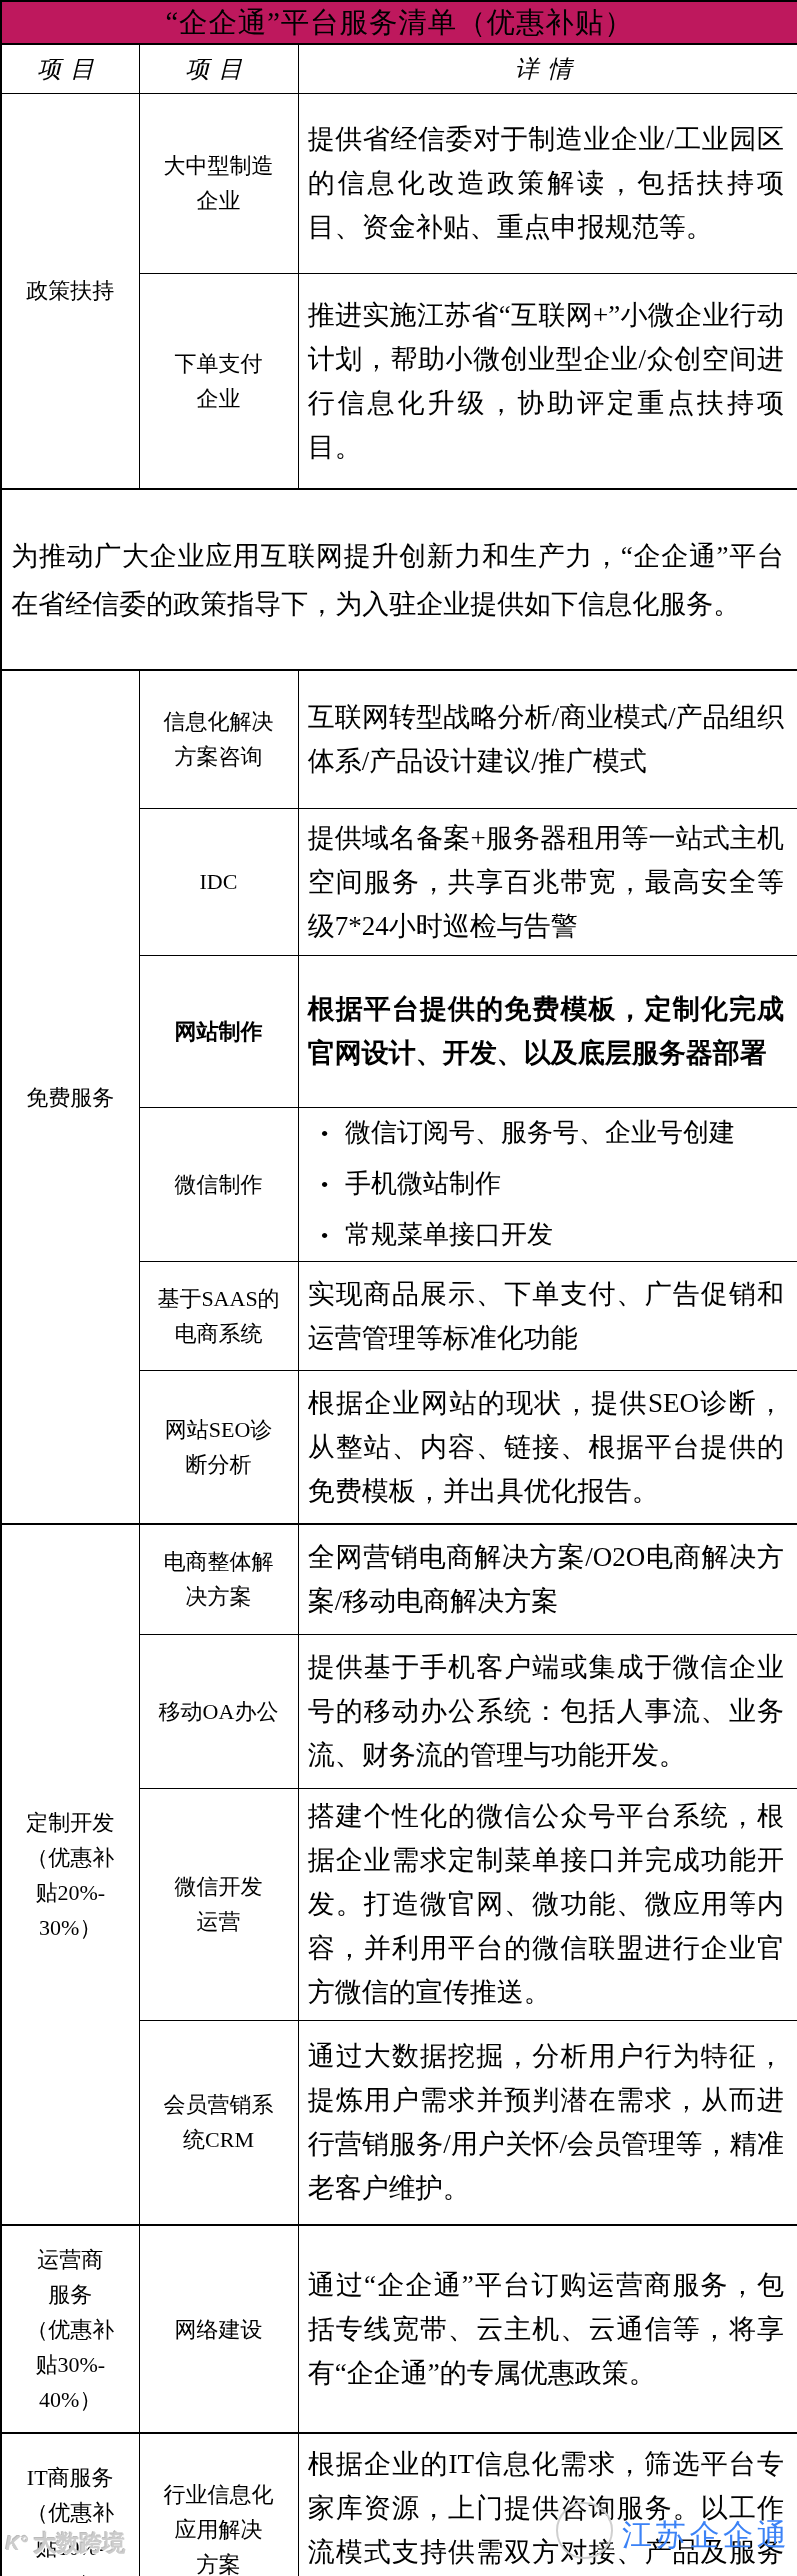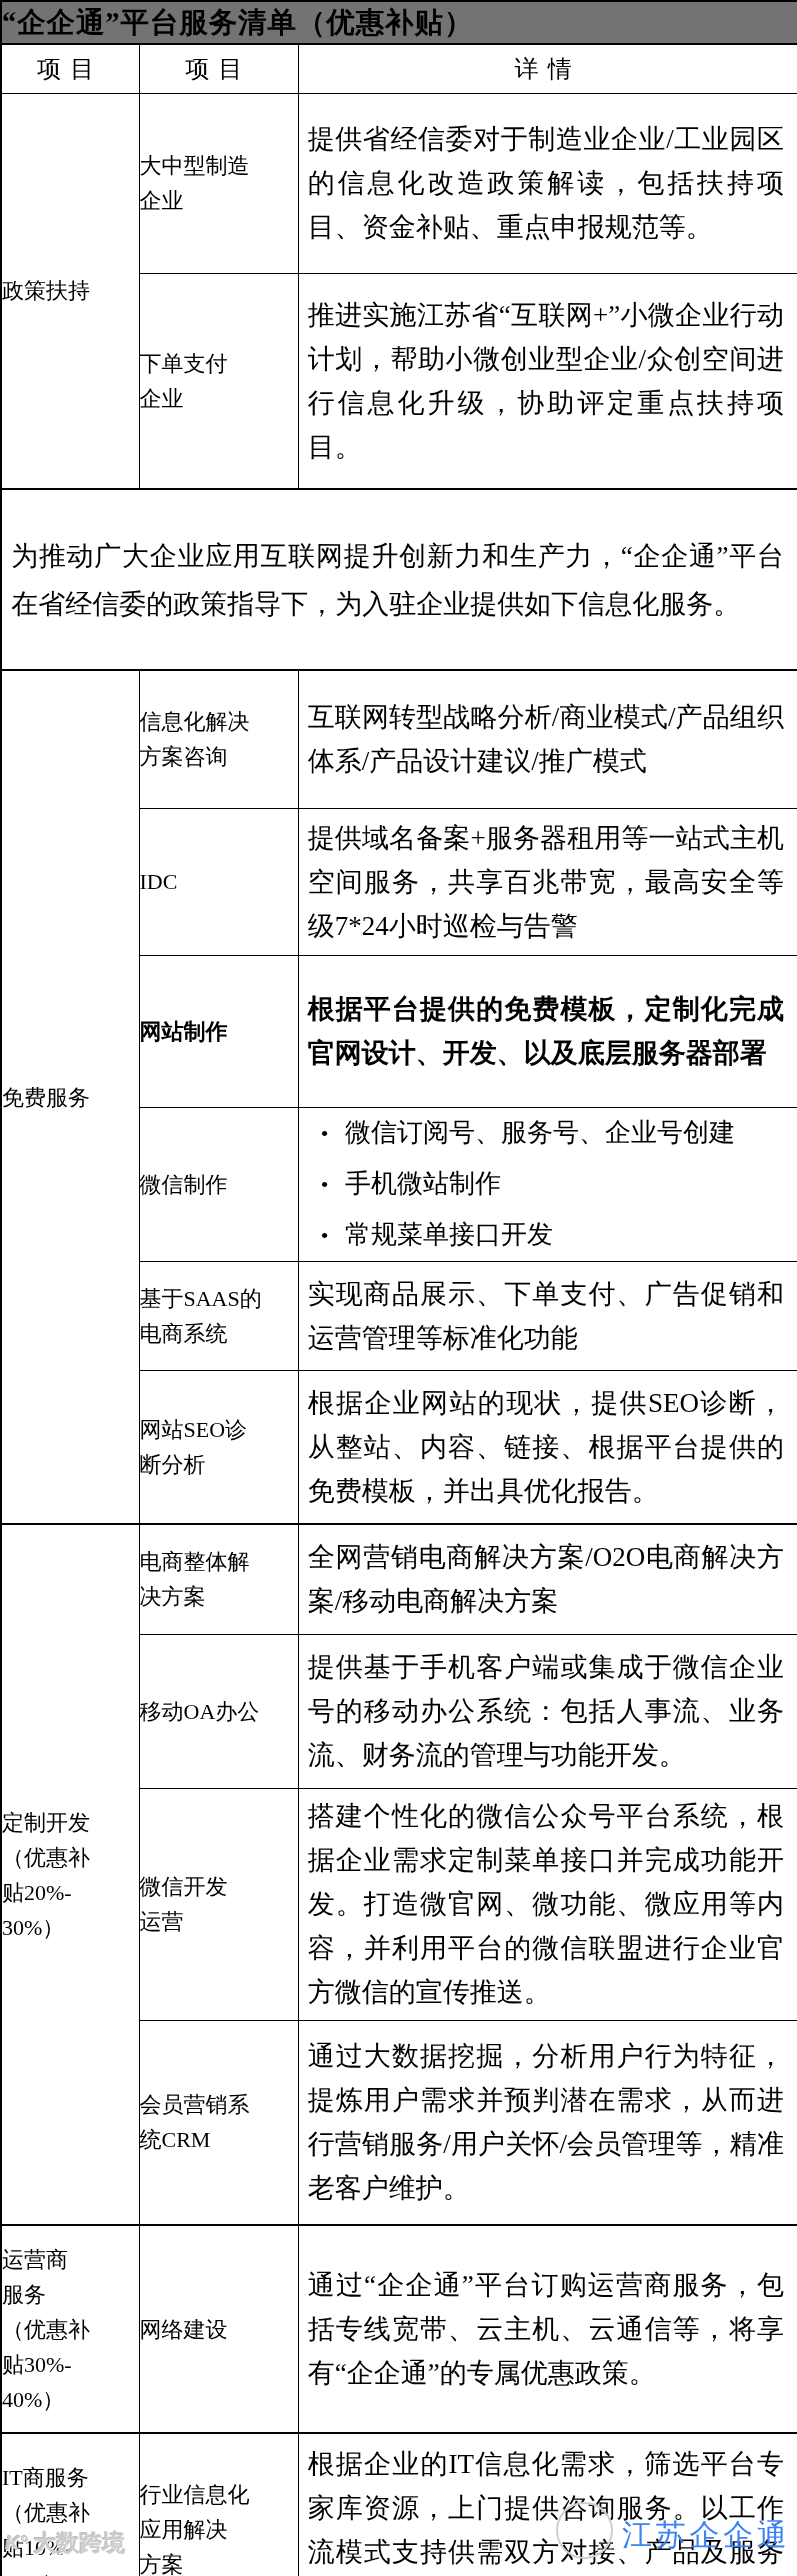--- a/index.html
+++ b/index.html
@@ -41,34 +41,36 @@
   tr.r7  { height: 109px; }
   tr.r8  { height: 154px; }
   tr.r9  { height: 110px; }
   tr.r10 { height: 154px; }
   tr.r11 { height: 226px; }
   tr.r12 { height: 205px; }
   tr.r13 { height: 208px; }
   tr.r14 { height: 193px; }
 
   .title-cell {
-    background: #737373;
+    background: #be185d;
+    text-align: center;
     font-size: 28.5px;
-    font-weight: bold;
+    font-weight: normal;
     border-bottom: 2.8px solid #000;
     letter-spacing: 0.9px;
   }
   .head-cell {
     text-align: center;
     font-size: 24px;
     letter-spacing: 9.2px;
     border-bottom: 1.8px solid #000;
+    font-style: italic;
   }
   .cat-cell, .item-cell {
-    text-align: left;
+    text-align: center;
     white-space: pre-line;
     font-size: 22px;
     line-height: 35px;
   }
   .detail-cell {
     font-size: 27px;
     line-height: 44px;
     text-align: justify;
     padding: 5.5px 13px 5.5px 9.2px;
     margin-top: 20px;

